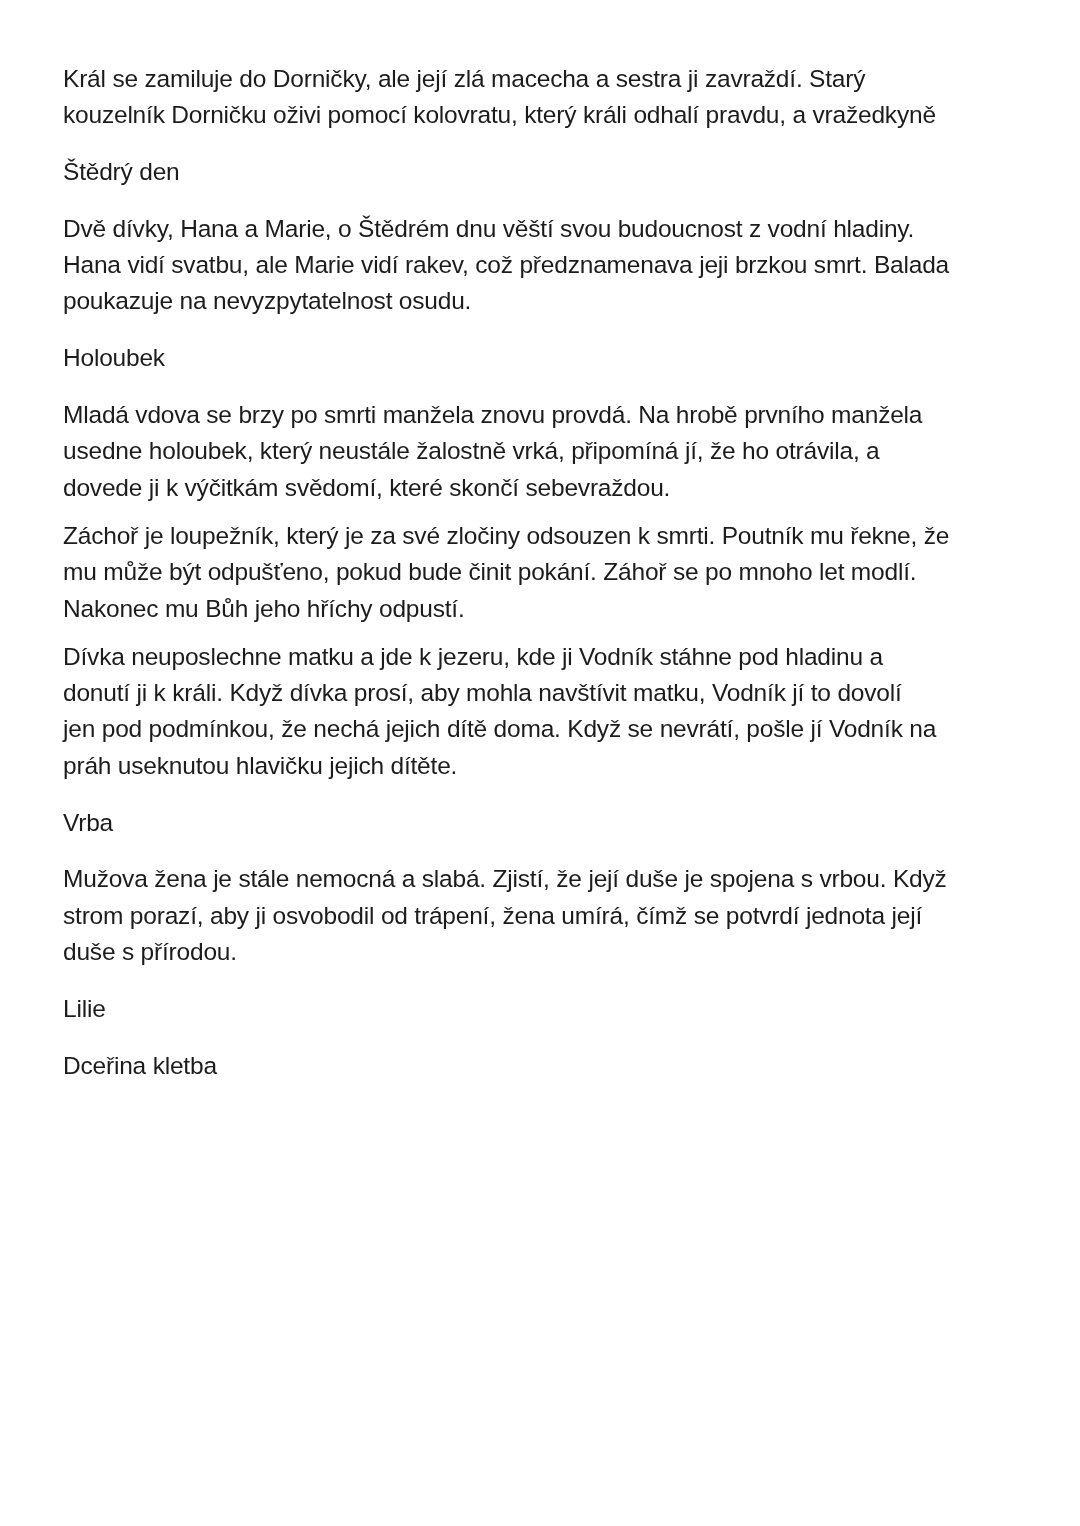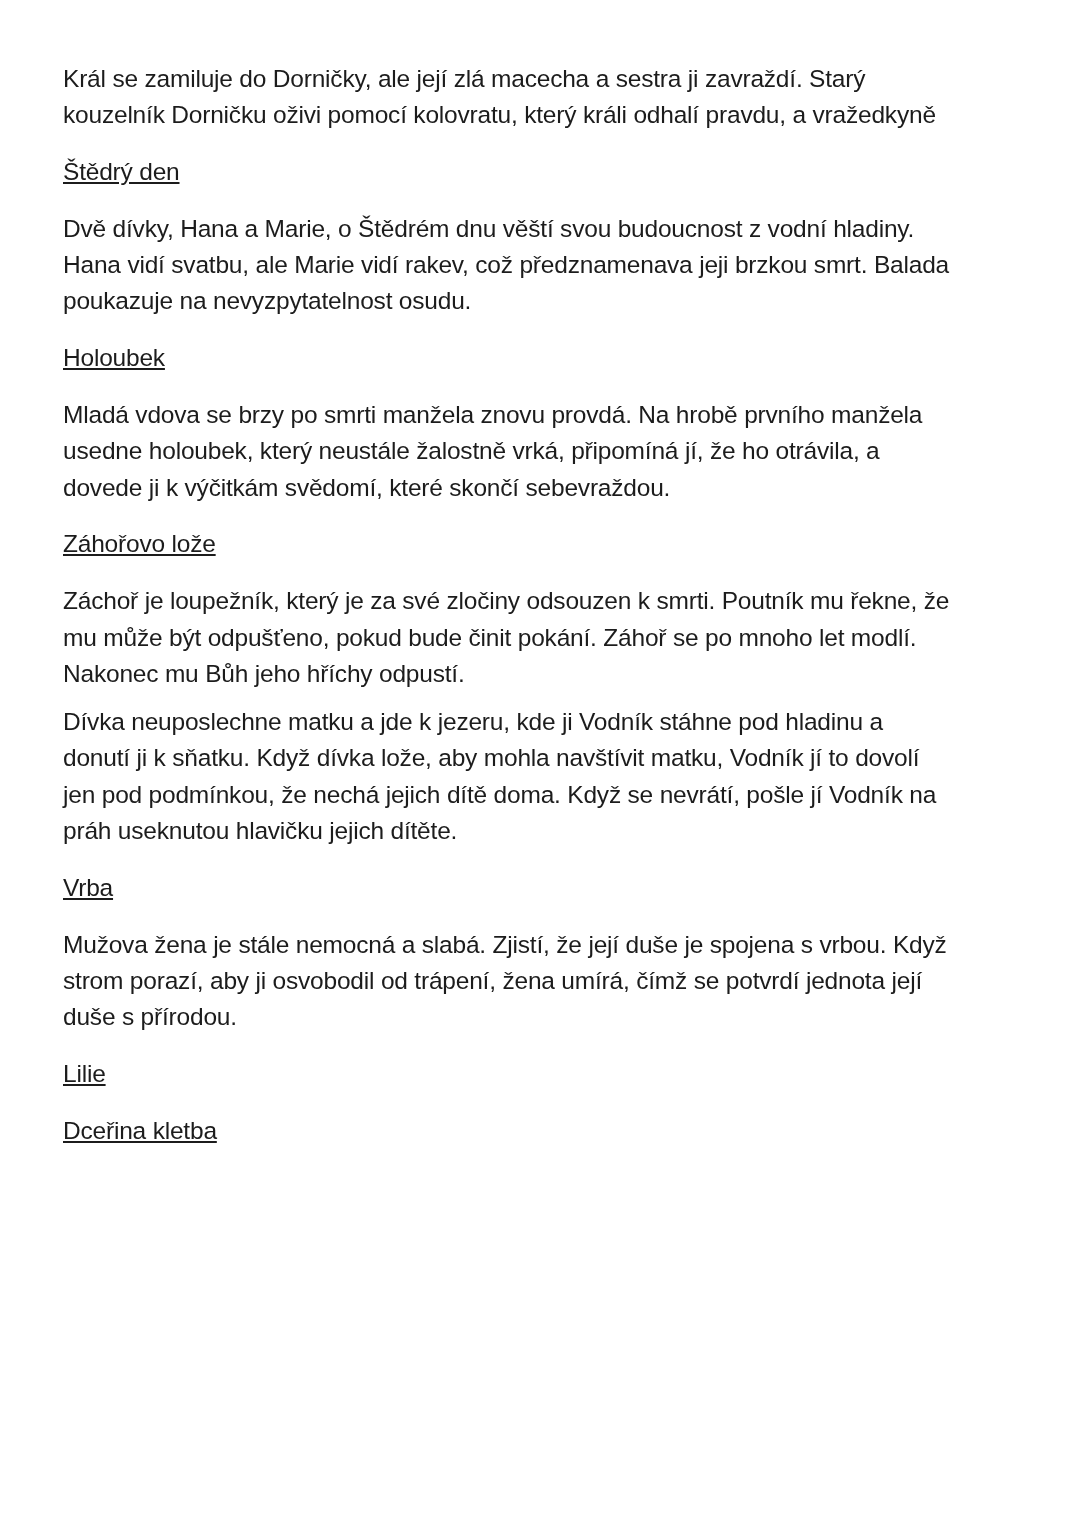--- a/index.html
+++ b/index.html
@@ -27,21 +27,20 @@
       letter-spacing: -0.2px;
       margin: 12px;
       white-space: nowrap;
     }
     .para-line {
       display: block;
     }
     .heading {
       margin-top: 20.5px;
       margin-bottom: 20.5px;
-      text-decoration: underline;
     }
   </style>
 </head>
 <body>
 
 <div class="page">
 
   <p class="line-block">
     <span class="para-line">Král se zamiluje do Dorničky, ale její zlá macecha a sestra ji zavraždí. Starý</span>
     <span class="para-line">kouzelník Dorničku oživi pomocí kolovratu, který králi odhalí pravdu, a vražedkyně</span>
@@ -54,30 +53,29 @@
     <span class="para-line">poukazuje na nevyzpytatelnost osudu.</span>
   </p>
 
   <p class="line-block heading">Holoubek</p>
   <p class="line-block">
     <span class="para-line">Mladá vdova se brzy po smrti manžela znovu provdá. Na hrobě prvního manžela</span>
     <span class="para-line">usedne holoubek, který neustále žalostně vrká, připomíná jí, že ho otrávila, a</span>
     <span class="para-line">dovede ji k výčitkám svědomí, které skončí sebevraždou.</span>
   </p>
 
-  <p class="line-block heading">Záhořovo lože</p>
   <p class="line-block">
     <span class="para-line">Záchoř je loupežník, který je za své zločiny odsouzen k smrti. Poutník mu řekne, že</span>
     <span class="para-line">mu může být odpušťeno, pokud bude činit pokání. Záhoř se po mnoho let modlí.</span>
     <span class="para-line">Nakonec mu Bůh jeho hříchy odpustí.</span>
   </p>
 
   <p class="line-block">
     <span class="para-line">Dívka neuposlechne matku a jde k jezeru, kde ji Vodník stáhne pod hladinu a</span>
-    <span class="para-line">donutí ji k sňatku. Když dívka lože, aby mohla navštívit matku, Vodník jí to dovolí</span>
+    <span class="para-line">donutí ji k králi. Když dívka prosí, aby mohla navštívit matku, Vodník jí to dovolí</span>
     <span class="para-line">jen pod podmínkou, že nechá jejich dítě doma. Když se nevrátí, pošle jí Vodník na</span>
     <span class="para-line">práh useknutou hlavičku jejich dítěte.</span>
   </p>
 
   <p class="line-block heading">Vrba</p>
   <p class="line-block">
     <span class="para-line">Mužova žena je stále nemocná a slabá. Zjistí, že její duše je spojena s vrbou. Když</span>
     <span class="para-line">strom porazí, aby ji osvobodil od trápení, žena umírá, čímž se potvrdí jednota její</span>
     <span class="para-line">duše s přírodou.</span>
   </p>

